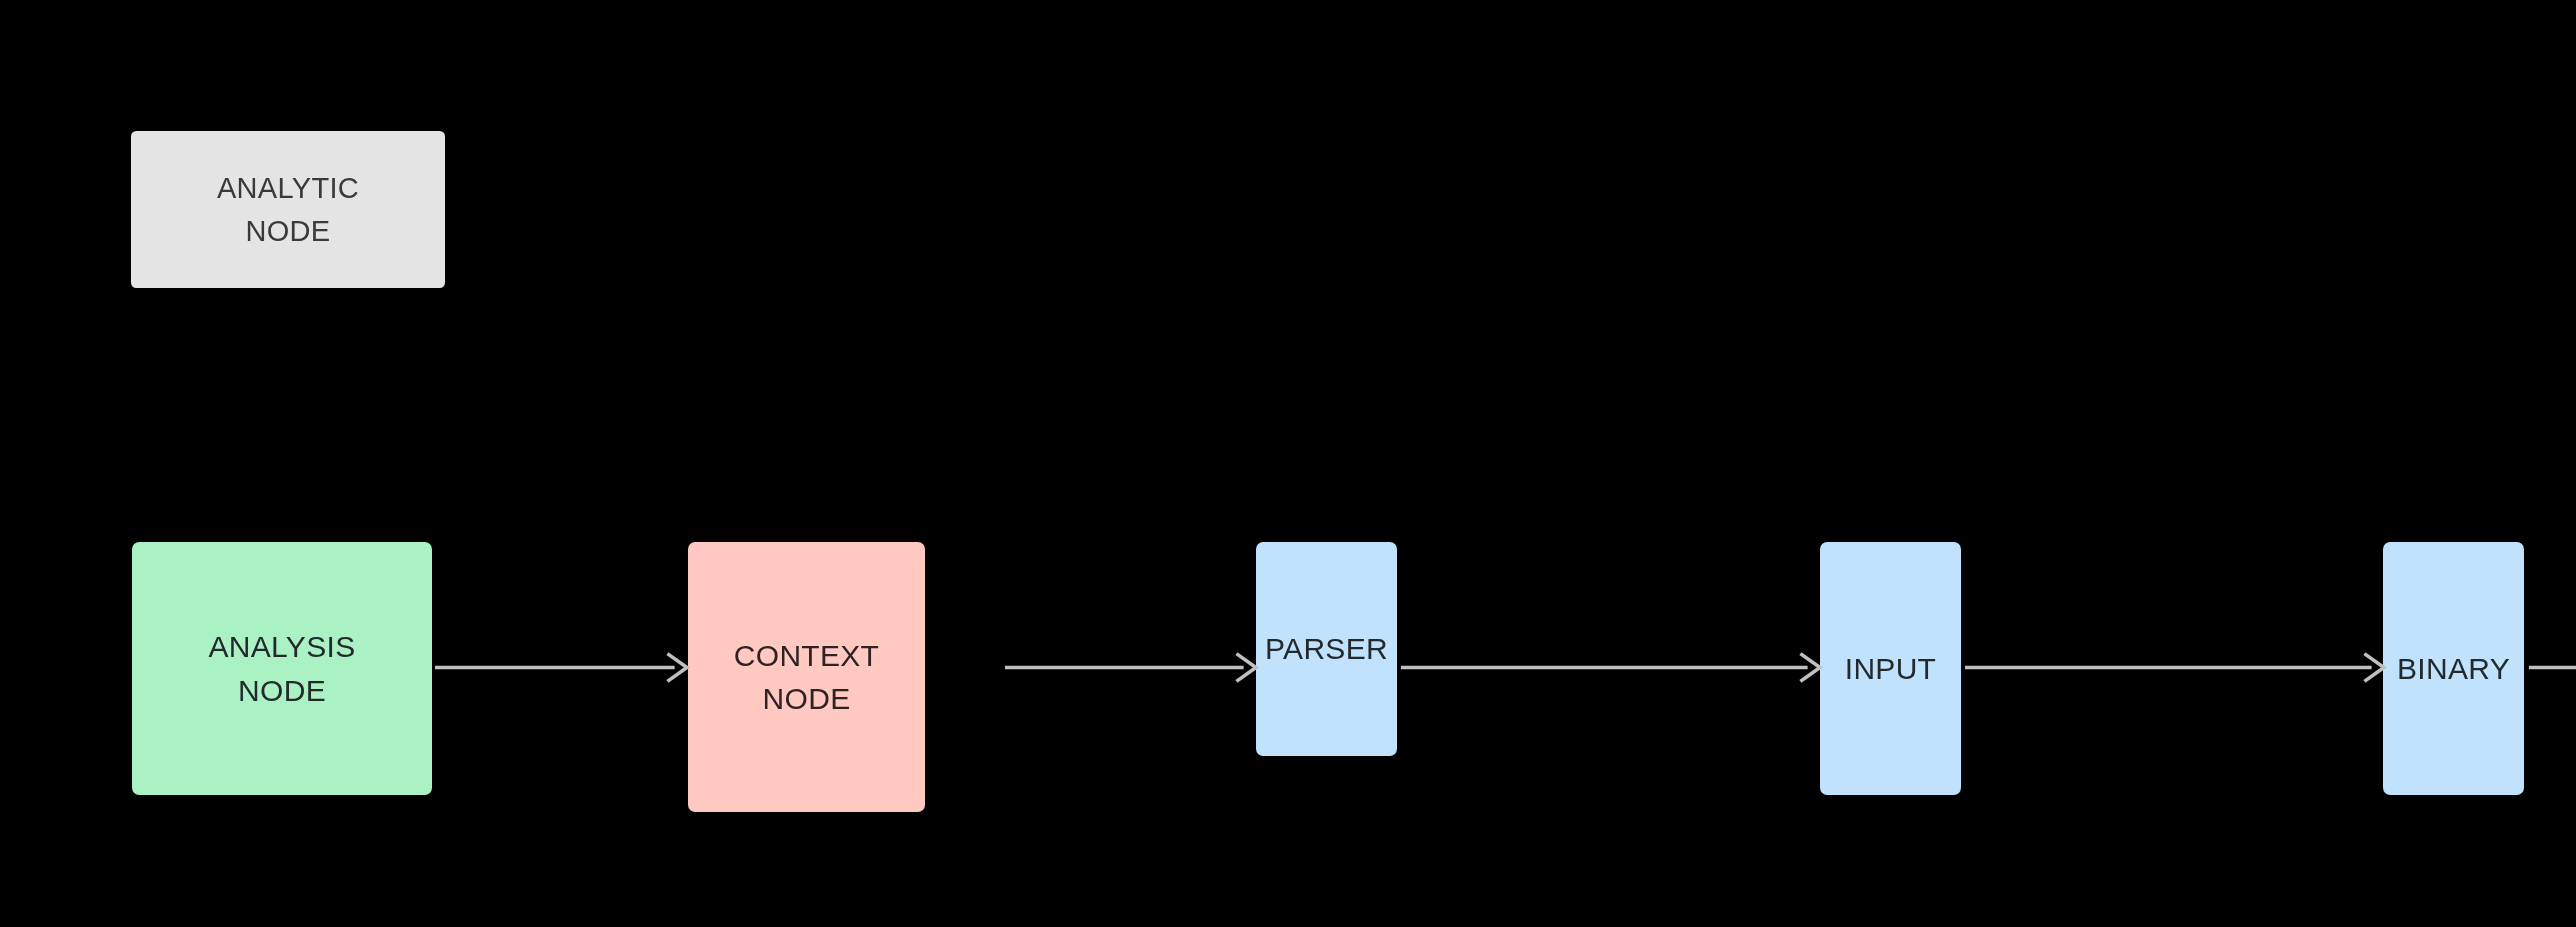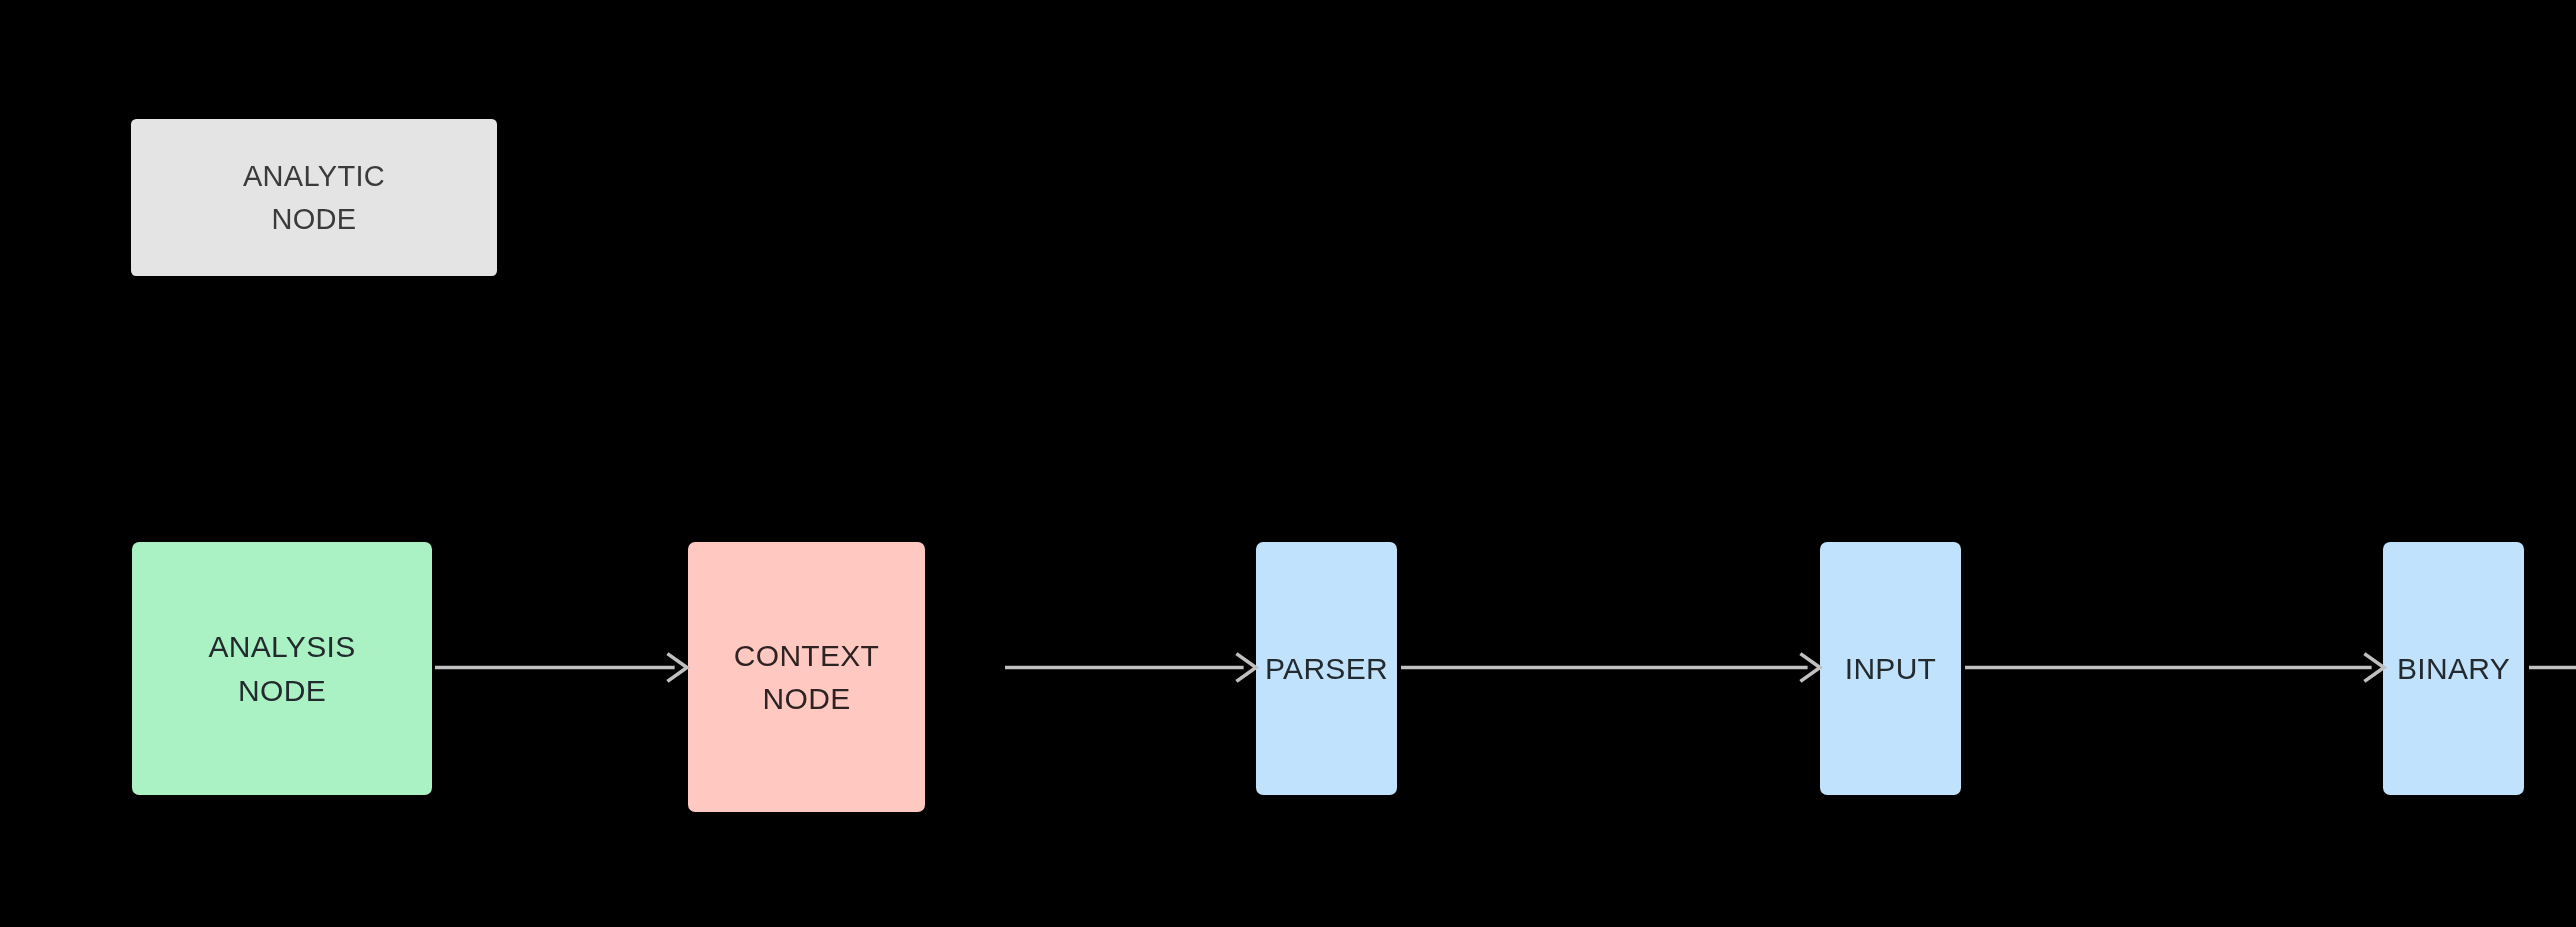--- a/index.html
+++ b/index.html
@@ -55,27 +55,27 @@
     display: block;
     width: 100%;
     height: 100%;
     overflow: visible;
   }
 </style>
 </head>
 <body>
 
 <div id="canvas" style="background: rgb(0, 0, 0);">
-    <div class="node detached" style="left: 131px; top: 119px; width: 366px; height: 157px; background: rgb(228, 228, 228); color: rgb(58, 58, 58);"><span class="node-label">ANALYTIC
+    <div class="node detached" style="left: 131px; top: 131px; width: 314px; height: 157px; background: rgb(228, 228, 228); color: rgb(58, 58, 58);"><span class="node-label">ANALYTIC
 NODE</span></div>
     <div class="node" style="left: 132px; top: 542px; width: 300px; height: 253px; background: rgb(170, 242, 196); color: rgb(35, 42, 46);"><span class="node-label">ANALYSIS
 NODE</span></div>
     <div class="node" style="left: 688px; top: 542px; width: 237px; height: 270px; background: rgb(255, 201, 194); color: rgb(46, 35, 34);"><span class="node-label">CONTEXT
 NODE</span></div>
-    <div class="node" style="left: 1256px; top: 542px; width: 141px; height: 253px; background: rgb(192, 226, 252); color: rgb(35, 42, 46);"><span class="node-label">PARSER</span></div>
+    <div class="node" style="left: 1256px; top: 542px; width: 141px; height: 214px; background: rgb(192, 226, 252); color: rgb(35, 42, 46);"><span class="node-label">PARSER</span></div>
     <div class="node" style="left: 1820px; top: 542px; width: 141px; height: 253px; background: rgb(192, 226, 252); color: rgb(35, 42, 46);"><span class="node-label">INPUT</span></div>
     <div class="node" style="left: 2383px; top: 542px; width: 141px; height: 253px; background: rgb(192, 226, 252); color: rgb(35, 42, 46);"><span class="node-label">BINARY</span></div>
     <div class="edge" style="left: 435px; top: 647px; width: 253px;">
       <svg viewBox="0 0 492 80" preserveAspectRatio="none">
         <line x1="0" y1="40" x2="466" y2="40" stroke="#c0c0c0" stroke-width="7"></line>
         <polyline points="452,13 490,40 452,67" fill="none" stroke="#c0c0c0" stroke-width="7" stroke-linecap="butt" stroke-linejoin="miter"></polyline>
       </svg>
     </div>
     <div class="edge" style="left: 1005px; top: 647px; width: 252px;">
       <svg viewBox="0 0 490 80" preserveAspectRatio="none">

